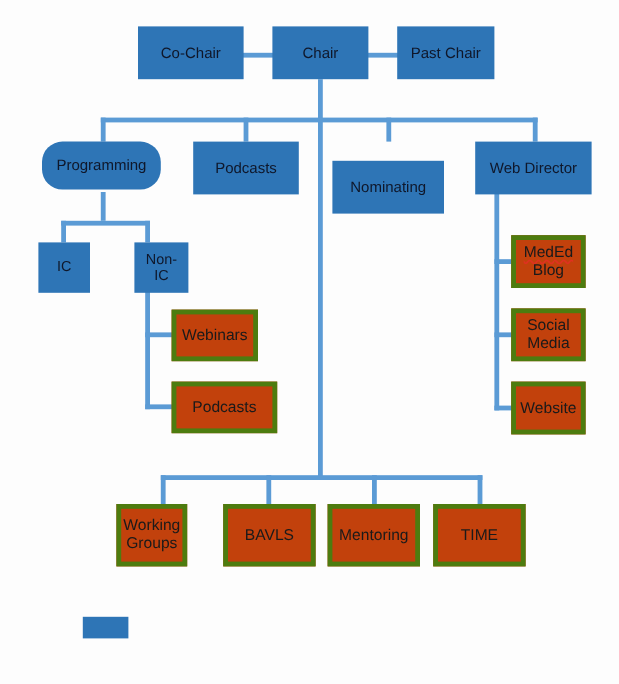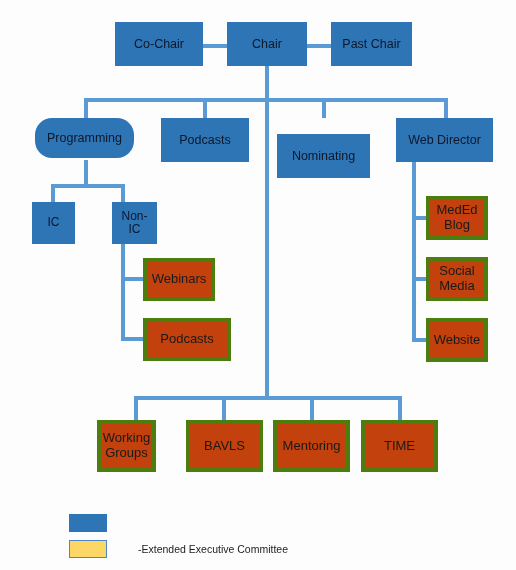--- a/index.html
+++ b/index.html
@@ -150,19 +150,15 @@
   <div class="node ext" style="left:97px; top:420px; width:59px; height:52px;">Working
 Groups</div>
   <div class="node ext" style="left:186px; top:420px; width:77px; height:52px;">BAVLS</div>
   <div class="node ext" style="left:273px; top:420px; width:77px; height:52px;">Mentoring</div>
   <div class="node ext" style="left:361px; top:420px; width:77px; height:52px;">TIME</div>
 
   <div id="legend">
     <div class="legend-row">
       <div class="legend-swatch exec"></div>
     </div>
-    <div class="legend-row">
-      <div class="legend-swatch ext"></div>
-      <div class="legend-label">-Extended Executive Committee</div>
-    </div>
   </div>
 
 </div>
 
 </body></html>

